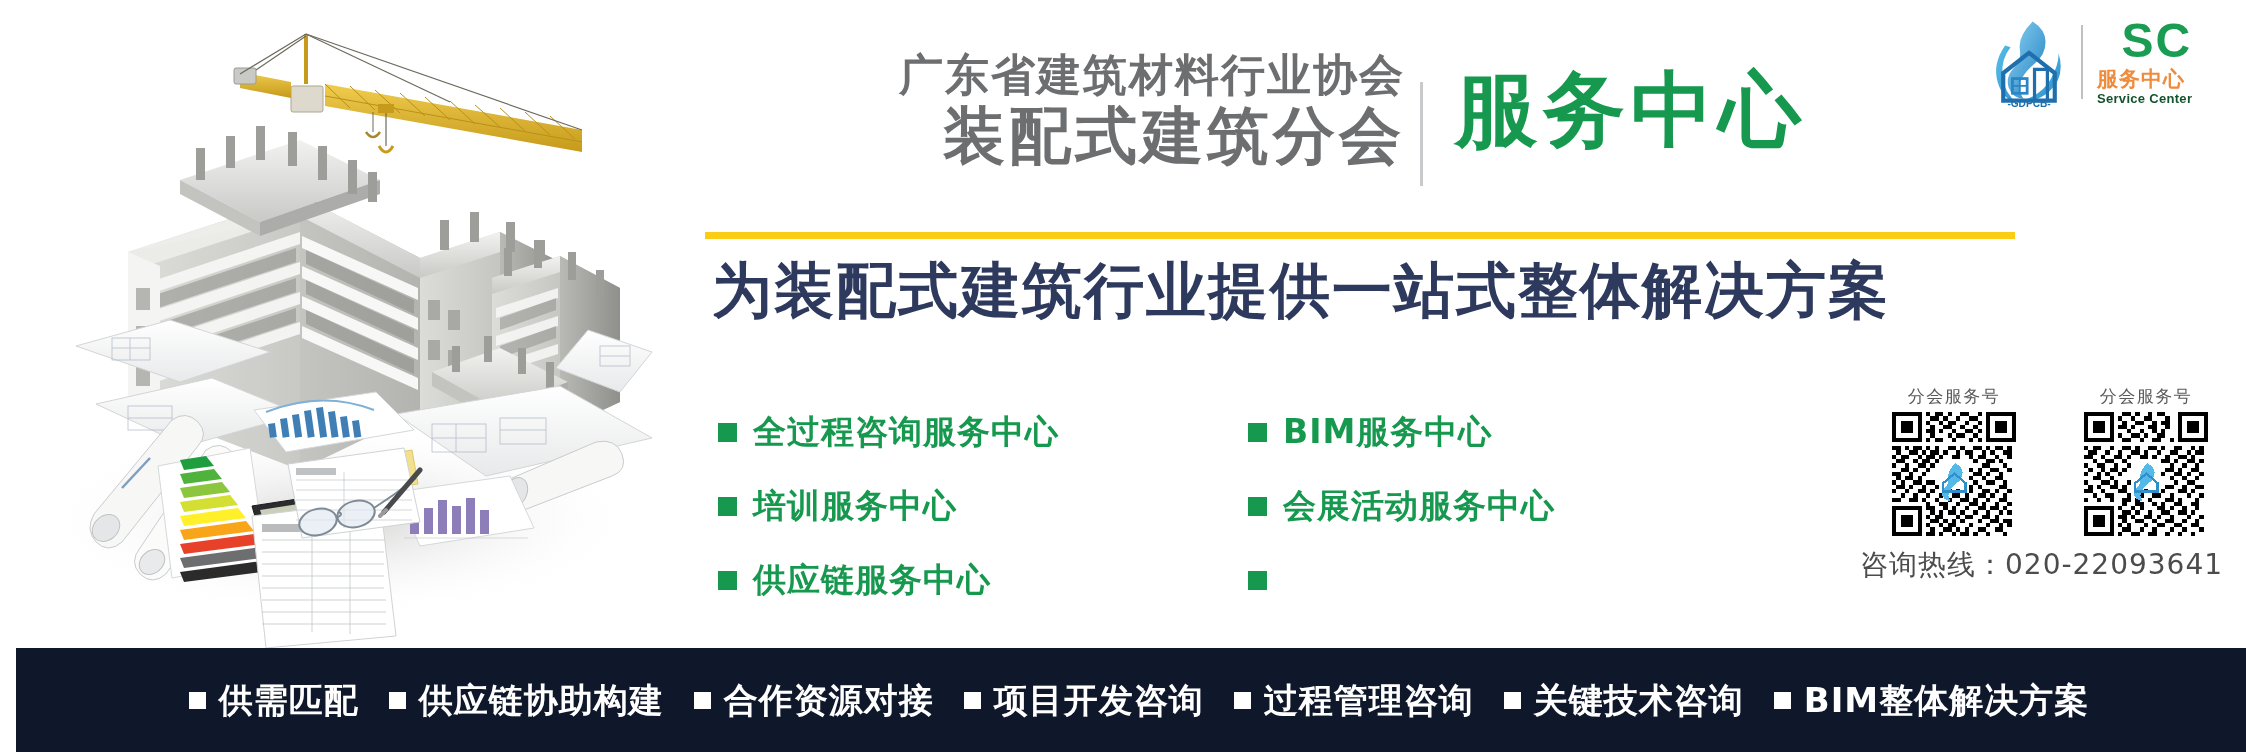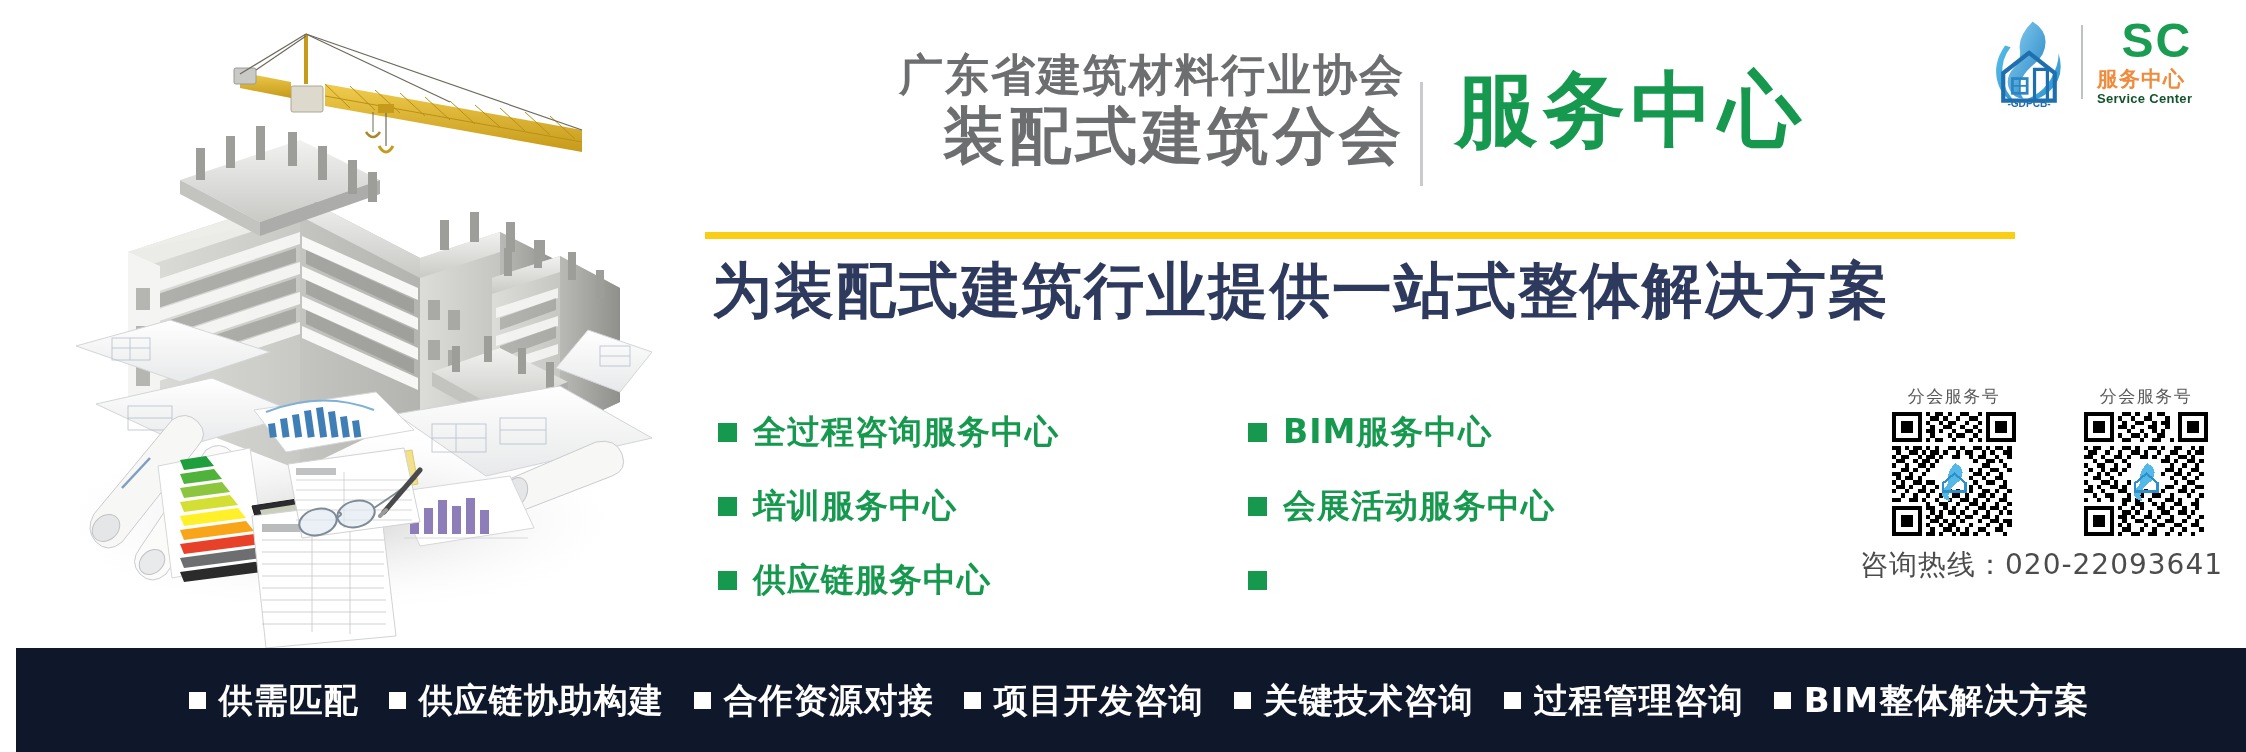--- a/index.html
+++ b/index.html
@@ -981,24 +981,24 @@
     <div class="bb-item">
       <span class="bb-bullet"></span>
       <span class="bb-label">合作资源对接</span>
     </div>
     <div class="bb-item">
       <span class="bb-bullet"></span>
       <span class="bb-label">项目开发咨询</span>
     </div>
     <div class="bb-item">
       <span class="bb-bullet"></span>
-      <span class="bb-label">关键技术咨询</span>
+      <span class="bb-label">过程管理咨询</span>
     </div>
     <div class="bb-item">
       <span class="bb-bullet"></span>
-      <span class="bb-label">过程管理咨询</span>
+      <span class="bb-label">关键技术咨询</span>
     </div>
     <div class="bb-item">
       <span class="bb-bullet"></span>
       <span class="bb-label">BIM整体解决方案</span>
     </div>
   </div>
 </div>
 
 </body></html>

